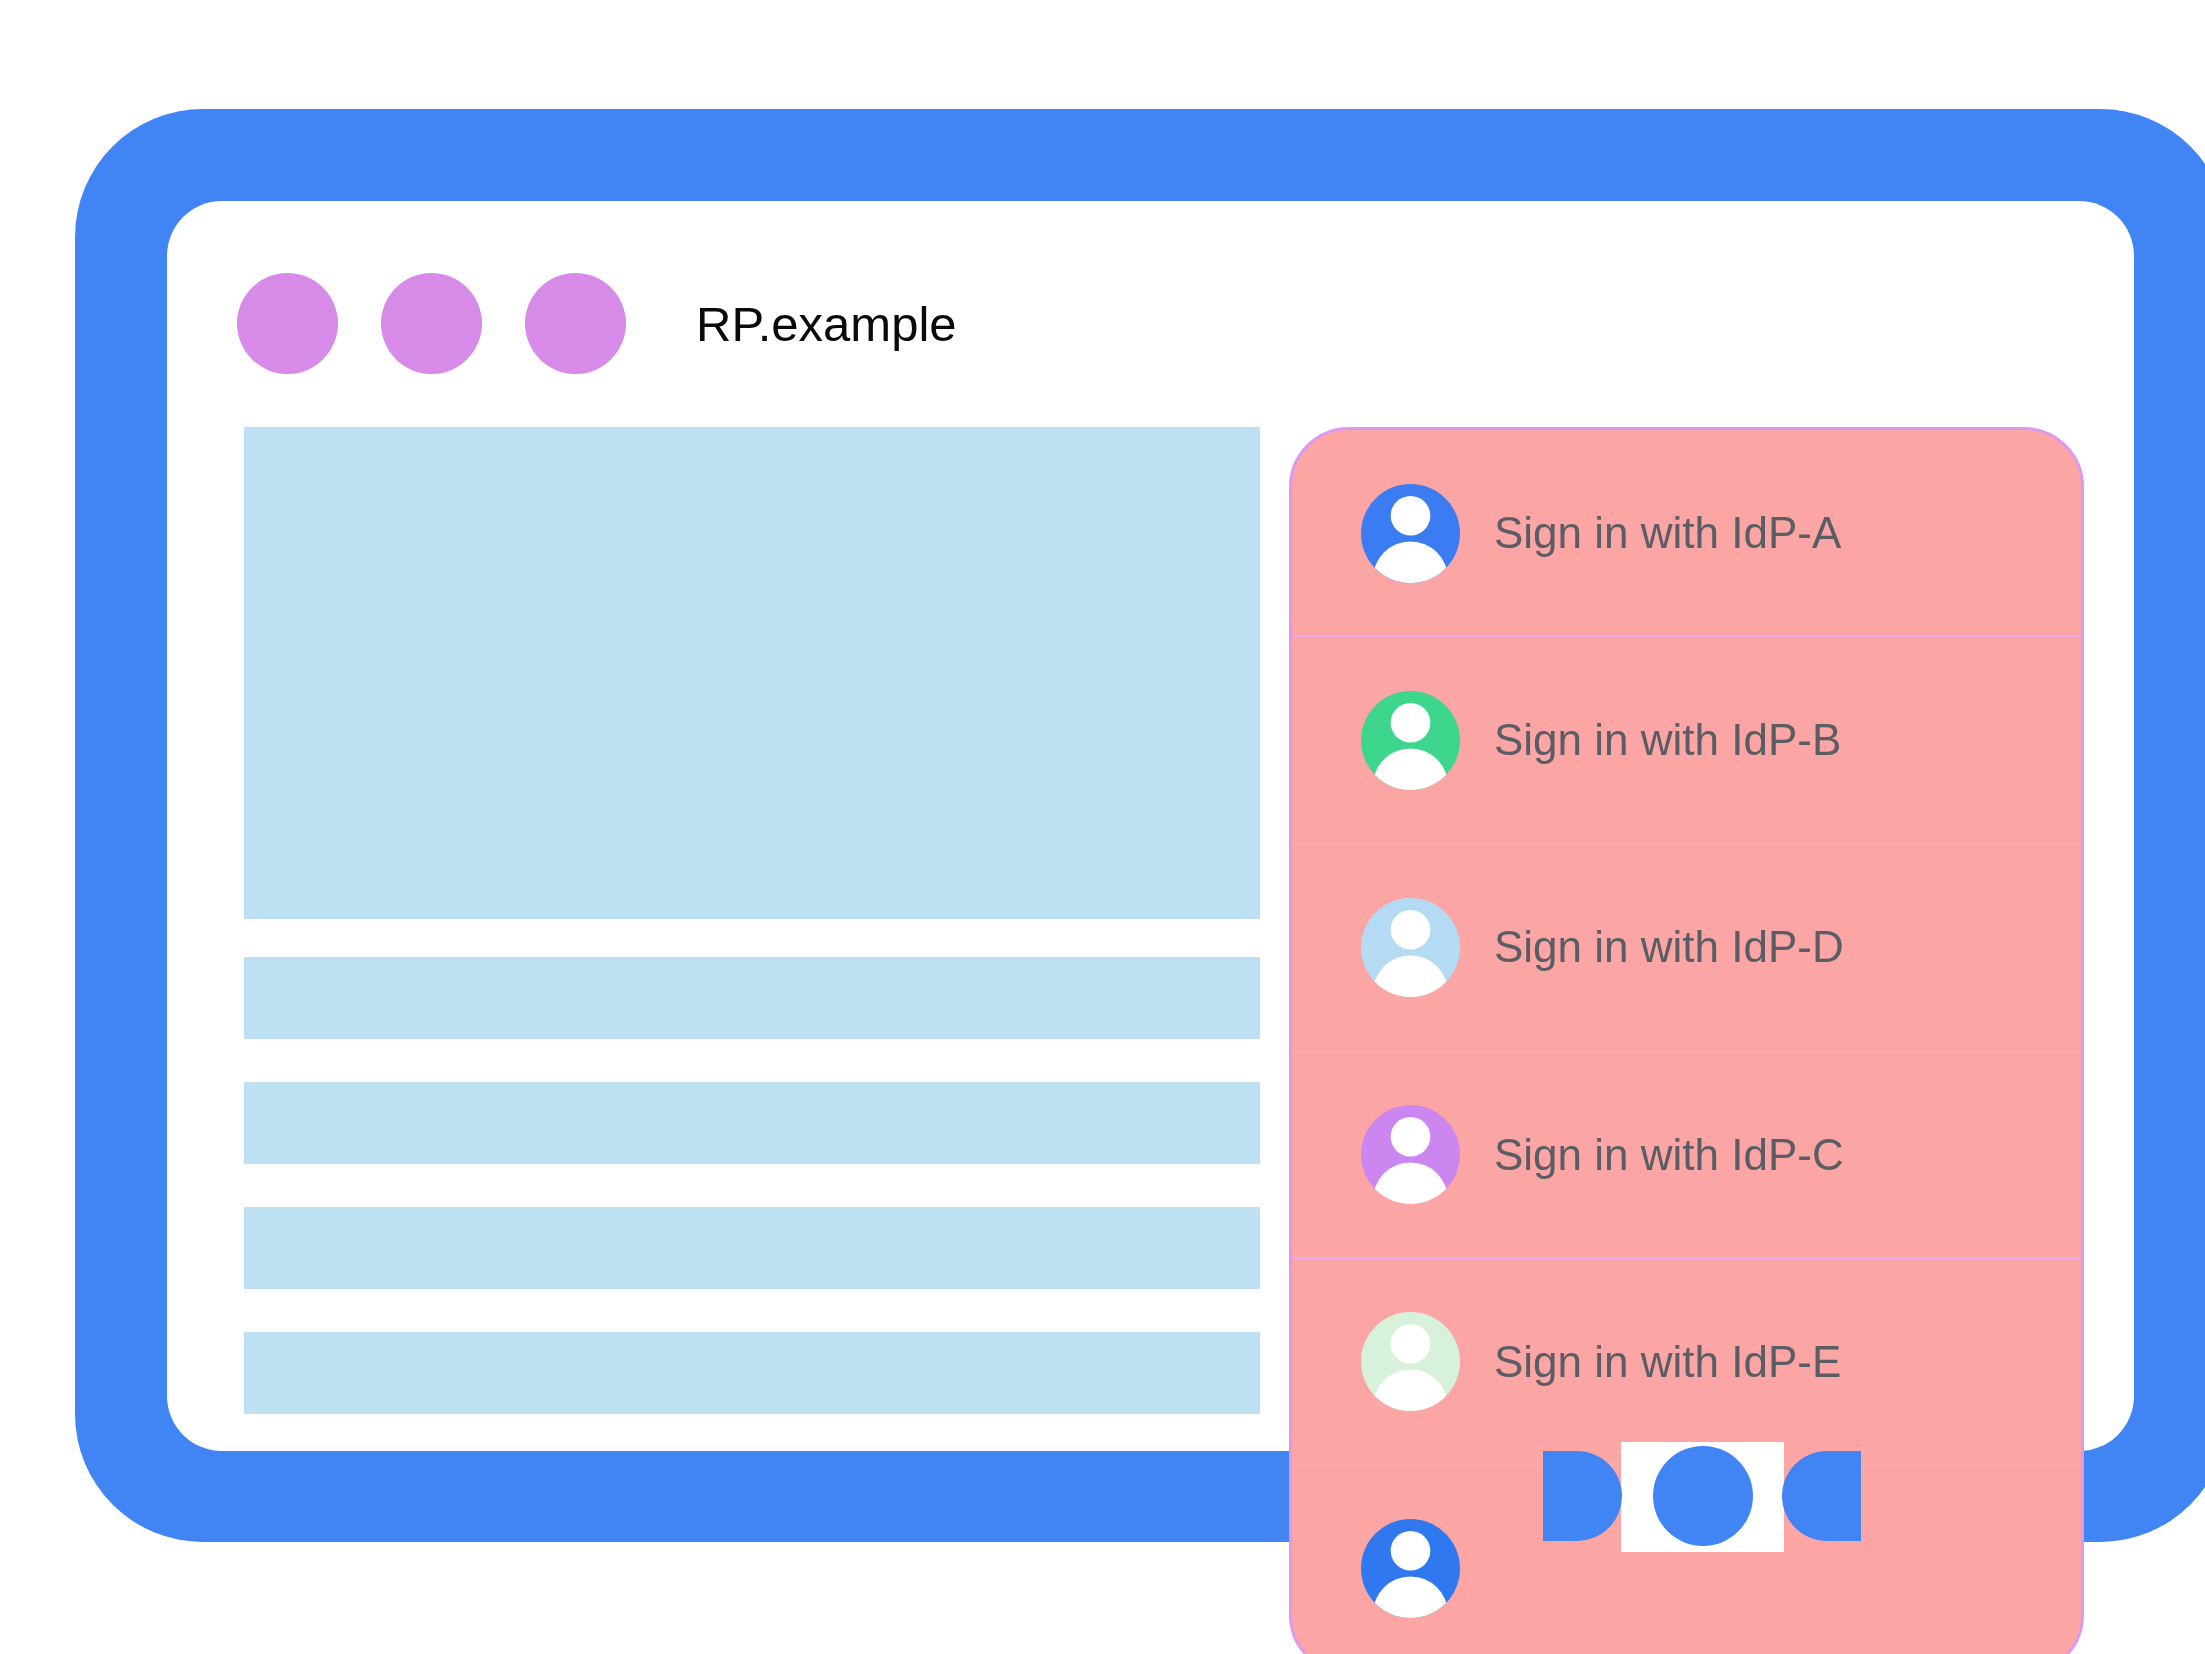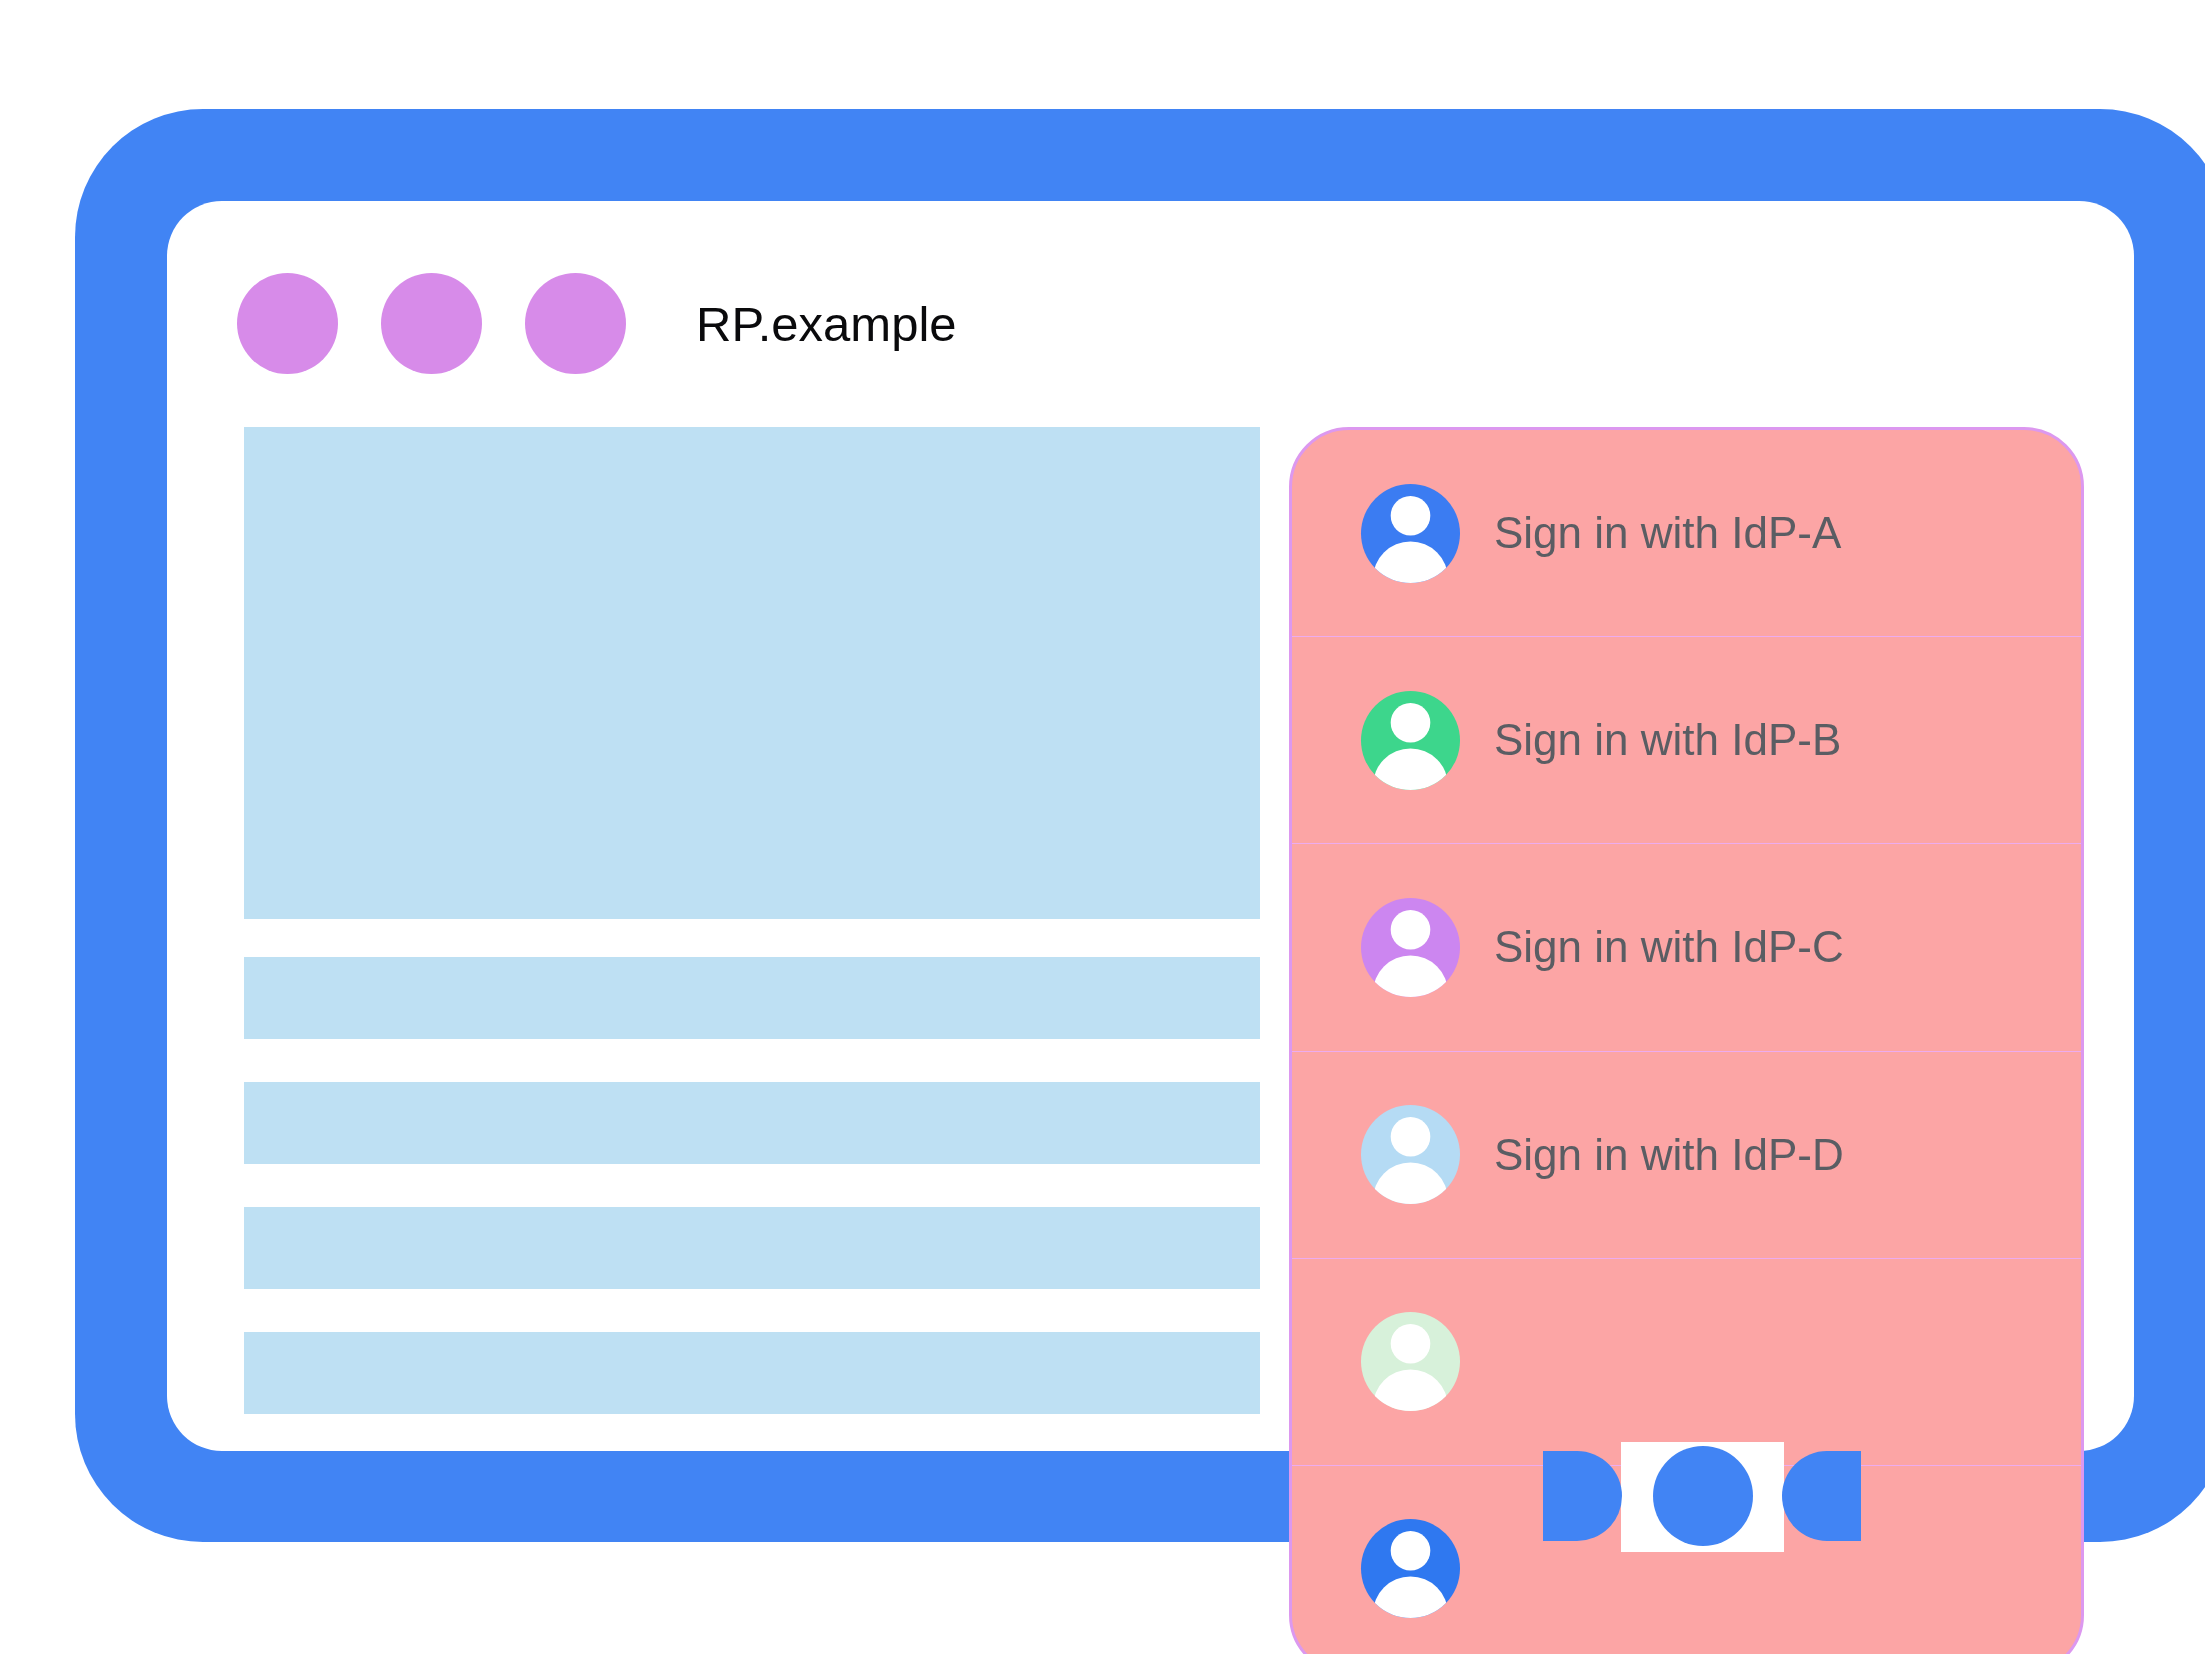--- a/index.html
+++ b/index.html
@@ -73,44 +73,45 @@
     <div class="row">
     <span class="avatar" style="background-color: rgb(61, 214, 140);">
       <svg viewBox="0 0 100 100" aria-hidden="true">
         <circle cx="50" cy="32" r="20" fill="#ffffff"></circle>
         <circle cx="50" cy="96" r="38" fill="#ffffff"></circle>
       </svg>
     </span>
     <span class="row-label">Sign in with IdP-B</span>
   </div>
     <div class="row">
+    <span class="avatar" style="background-color: rgb(181, 219, 244);">
+      <svg viewBox="0 0 100 100" aria-hidden="true">
+        <circle cx="50" cy="32" r="20" fill="#ffffff"></circle>
+        <circle cx="50" cy="96" r="38" fill="#ffffff"></circle>
+      </svg>
+    </span>
+    <span class="row-label">Sign in with IdP-D</span>
+  </div>
+    <div class="row">
     <span class="avatar" style="background-color: rgb(204, 134, 240);">
       <svg viewBox="0 0 100 100" aria-hidden="true">
         <circle cx="50" cy="32" r="20" fill="#ffffff"></circle>
         <circle cx="50" cy="96" r="38" fill="#ffffff"></circle>
       </svg>
     </span>
     <span class="row-label">Sign in with IdP-C</span>
   </div>
     <div class="row">
-    <span class="avatar" style="background-color: rgb(181, 219, 244);">
-      <svg viewBox="0 0 100 100" aria-hidden="true">
-        <circle cx="50" cy="32" r="20" fill="#ffffff"></circle>
-        <circle cx="50" cy="96" r="38" fill="#ffffff"></circle>
-      </svg>
-    </span>
-    <span class="row-label">Sign in with IdP-D</span>
-  </div>
-    <div class="row">
     <span class="avatar" style="background-color: rgb(215, 241, 218);">
       <svg viewBox="0 0 100 100" aria-hidden="true">
         <circle cx="50" cy="32" r="20" fill="#ffffff"></circle>
         <circle cx="50" cy="96" r="38" fill="#ffffff"></circle>
       </svg>
     </span>
+    <span class="row-label">Sign in with IdP-E</span>
   </div>
     <div class="row">
     <span class="avatar" style="background-color: rgb(47, 120, 240);">
       <svg viewBox="0 0 100 100" aria-hidden="true">
         <circle cx="50" cy="32" r="20" fill="#ffffff"></circle>
         <circle cx="50" cy="96" r="38" fill="#ffffff"></circle>
       </svg>
     </span>
   </div>
   </div>

